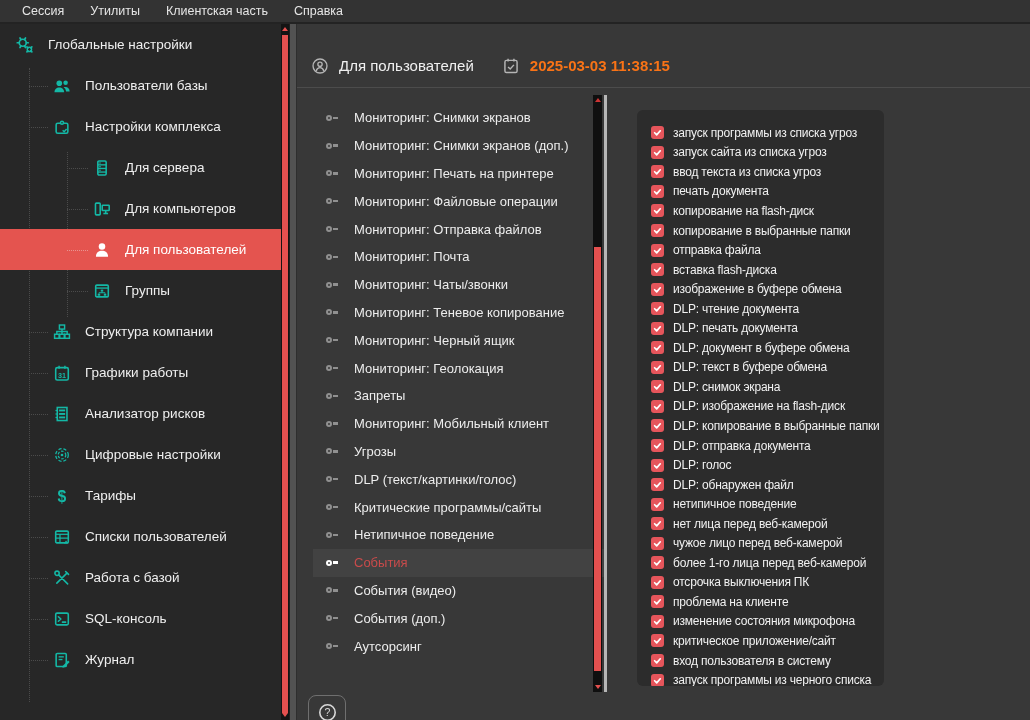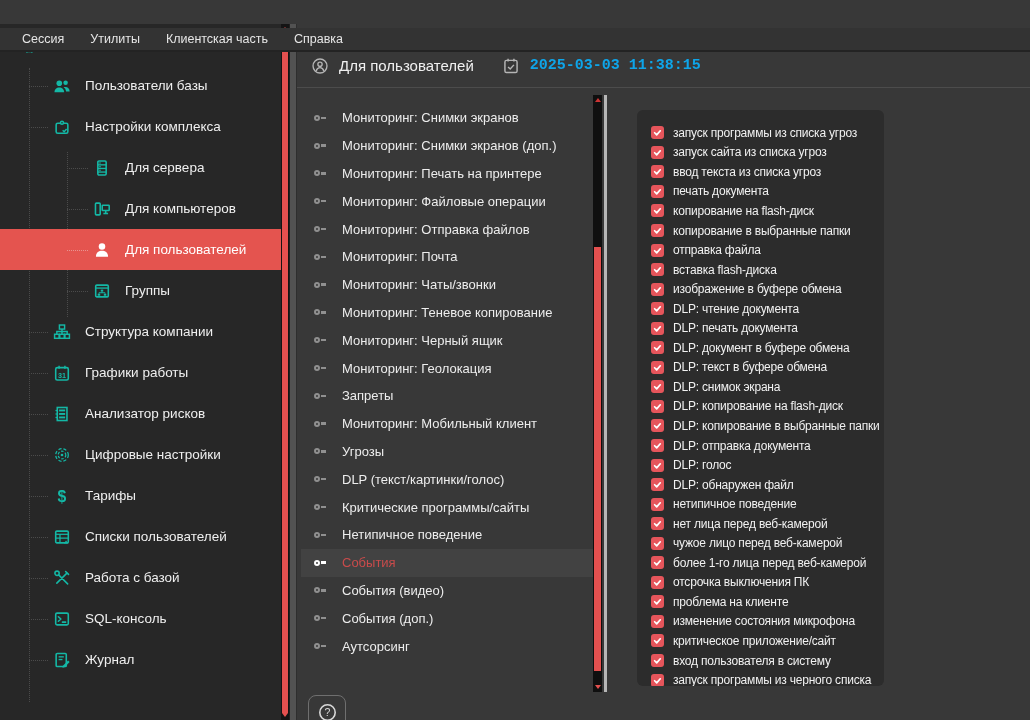--- a/index.html
+++ b/index.html
@@ -2,21 +2,21 @@
 <html><head>
 <meta charset="utf-8">
 <style>
   * { margin:0; padding:0; box-sizing:border-box; }
   html,body { width:1030px; height:720px; overflow:hidden; }
   body { background:#383838; font-family:"Liberation Sans", sans-serif; position:relative; }
 
   
   #menubar { position:absolute; left:0; top:0; width:1030px; height:24px;
     background:#333333; border-bottom:2px solid #232323; display:flex; align-items:center;
-    padding-left:9px; color:#e6e6e6; font-size:12.5px; z-index:5;margin-top:28px; }
+    padding-left:9px; color:#e6e6e6; font-size:12.5px; z-index:5; }
   .menu-item { padding:0 13px; height:24px; display:flex; align-items:center; cursor:default; }
 
   
   #sidebar { position:absolute; left:0; top:24px; width:316px; height:696px;
     background:#272727; overflow:hidden; }
   .tree-line { position:absolute; width:0; border-left:1px dotted #4b4b4b; }
   #tree-v1 { left:29px; top:44px; height:634px; }
   #tree-v2 { left:67px; top:128px; height:165px; }
   .s-row { position:relative; height:41px; display:flex; align-items:center; gap:12px;
     color:#efefef; font-size:13.5px; cursor:pointer; }
@@ -51,24 +51,24 @@
   
   #main { position:absolute; left:297px; top:24px; width:733px; height:696px; background:#383838; }
 
   #header { position:absolute; left:0; top:0; width:733px; height:64px;
     border-bottom:1px solid #4c4c4c; display:flex; align-items:center; padding-top:20px; padding-left:14px;
     color:#f0f0f0; }
   #header .h-icon { width:18px; height:18px; color:#b5b5b5; display:flex; }
   #header .h-icon svg { width:18px; height:18px; }
   #header .title { font-size:15px; margin-left:10px; }
   #header .cal { margin-left:28px; }
-  #header .stamp { font-size:15px; font-weight:600; margin-left:10px; color:#0ea5e9;font-family:Liberation Mono, monospace; }
-
-  
-  #catlist { position:absolute; left:4px; top:80px; width:292px; }
+  #header .stamp { font-size:15px; font-weight:600; margin-left:10px; color:#f97316; }
+
+  
+  #catlist { position:absolute; left:16px; top:80px; width:292px; }
   .c-row { height:27.8px; display:flex; align-items:center; gap:13px; padding-left:13px;
     color:#ededed; font-size:13px; cursor:pointer; white-space:nowrap; }
   .c-row.sel { background:#424242; }
   .c-row.sel .c-label { color:#c94b4b; }
   .node { display:flex; align-items:center; flex:0 0 15px; }
   .node .donut { width:6px; height:6px; border:2.6px solid #909090; border-radius:50%; }
   .node .dash { width:5px; height:2.4px; background:#909090; margin-left:1px; }
   .c-row.sel .donut { border-color:#ffffff; }
   .c-row.sel .dash { background:#ffffff; }
 
@@ -590,21 +590,21 @@
           </svg>
         </span>
         <span class="e-label">DLP: снимок экрана</span>
       </div>
       <div class="e-row">
         <span class="cb">
           <svg viewBox="0 0 10 10">
             <path d="M1.8 5.3l2.3 2.3 4-4.5" stroke="#fff" stroke-width="1.9" fill="none" stroke-linecap="round" stroke-linejoin="round"></path>
           </svg>
         </span>
-        <span class="e-label">DLP: копирование на flash-диск</span>
+        <span class="e-label">DLP: изображение на flash-диск</span>
       </div>
       <div class="e-row">
         <span class="cb">
           <svg viewBox="0 0 10 10">
             <path d="M1.8 5.3l2.3 2.3 4-4.5" stroke="#fff" stroke-width="1.9" fill="none" stroke-linecap="round" stroke-linejoin="round"></path>
           </svg>
         </span>
         <span class="e-label">DLP: копирование в выбранные папки</span>
       </div>
       <div class="e-row">

